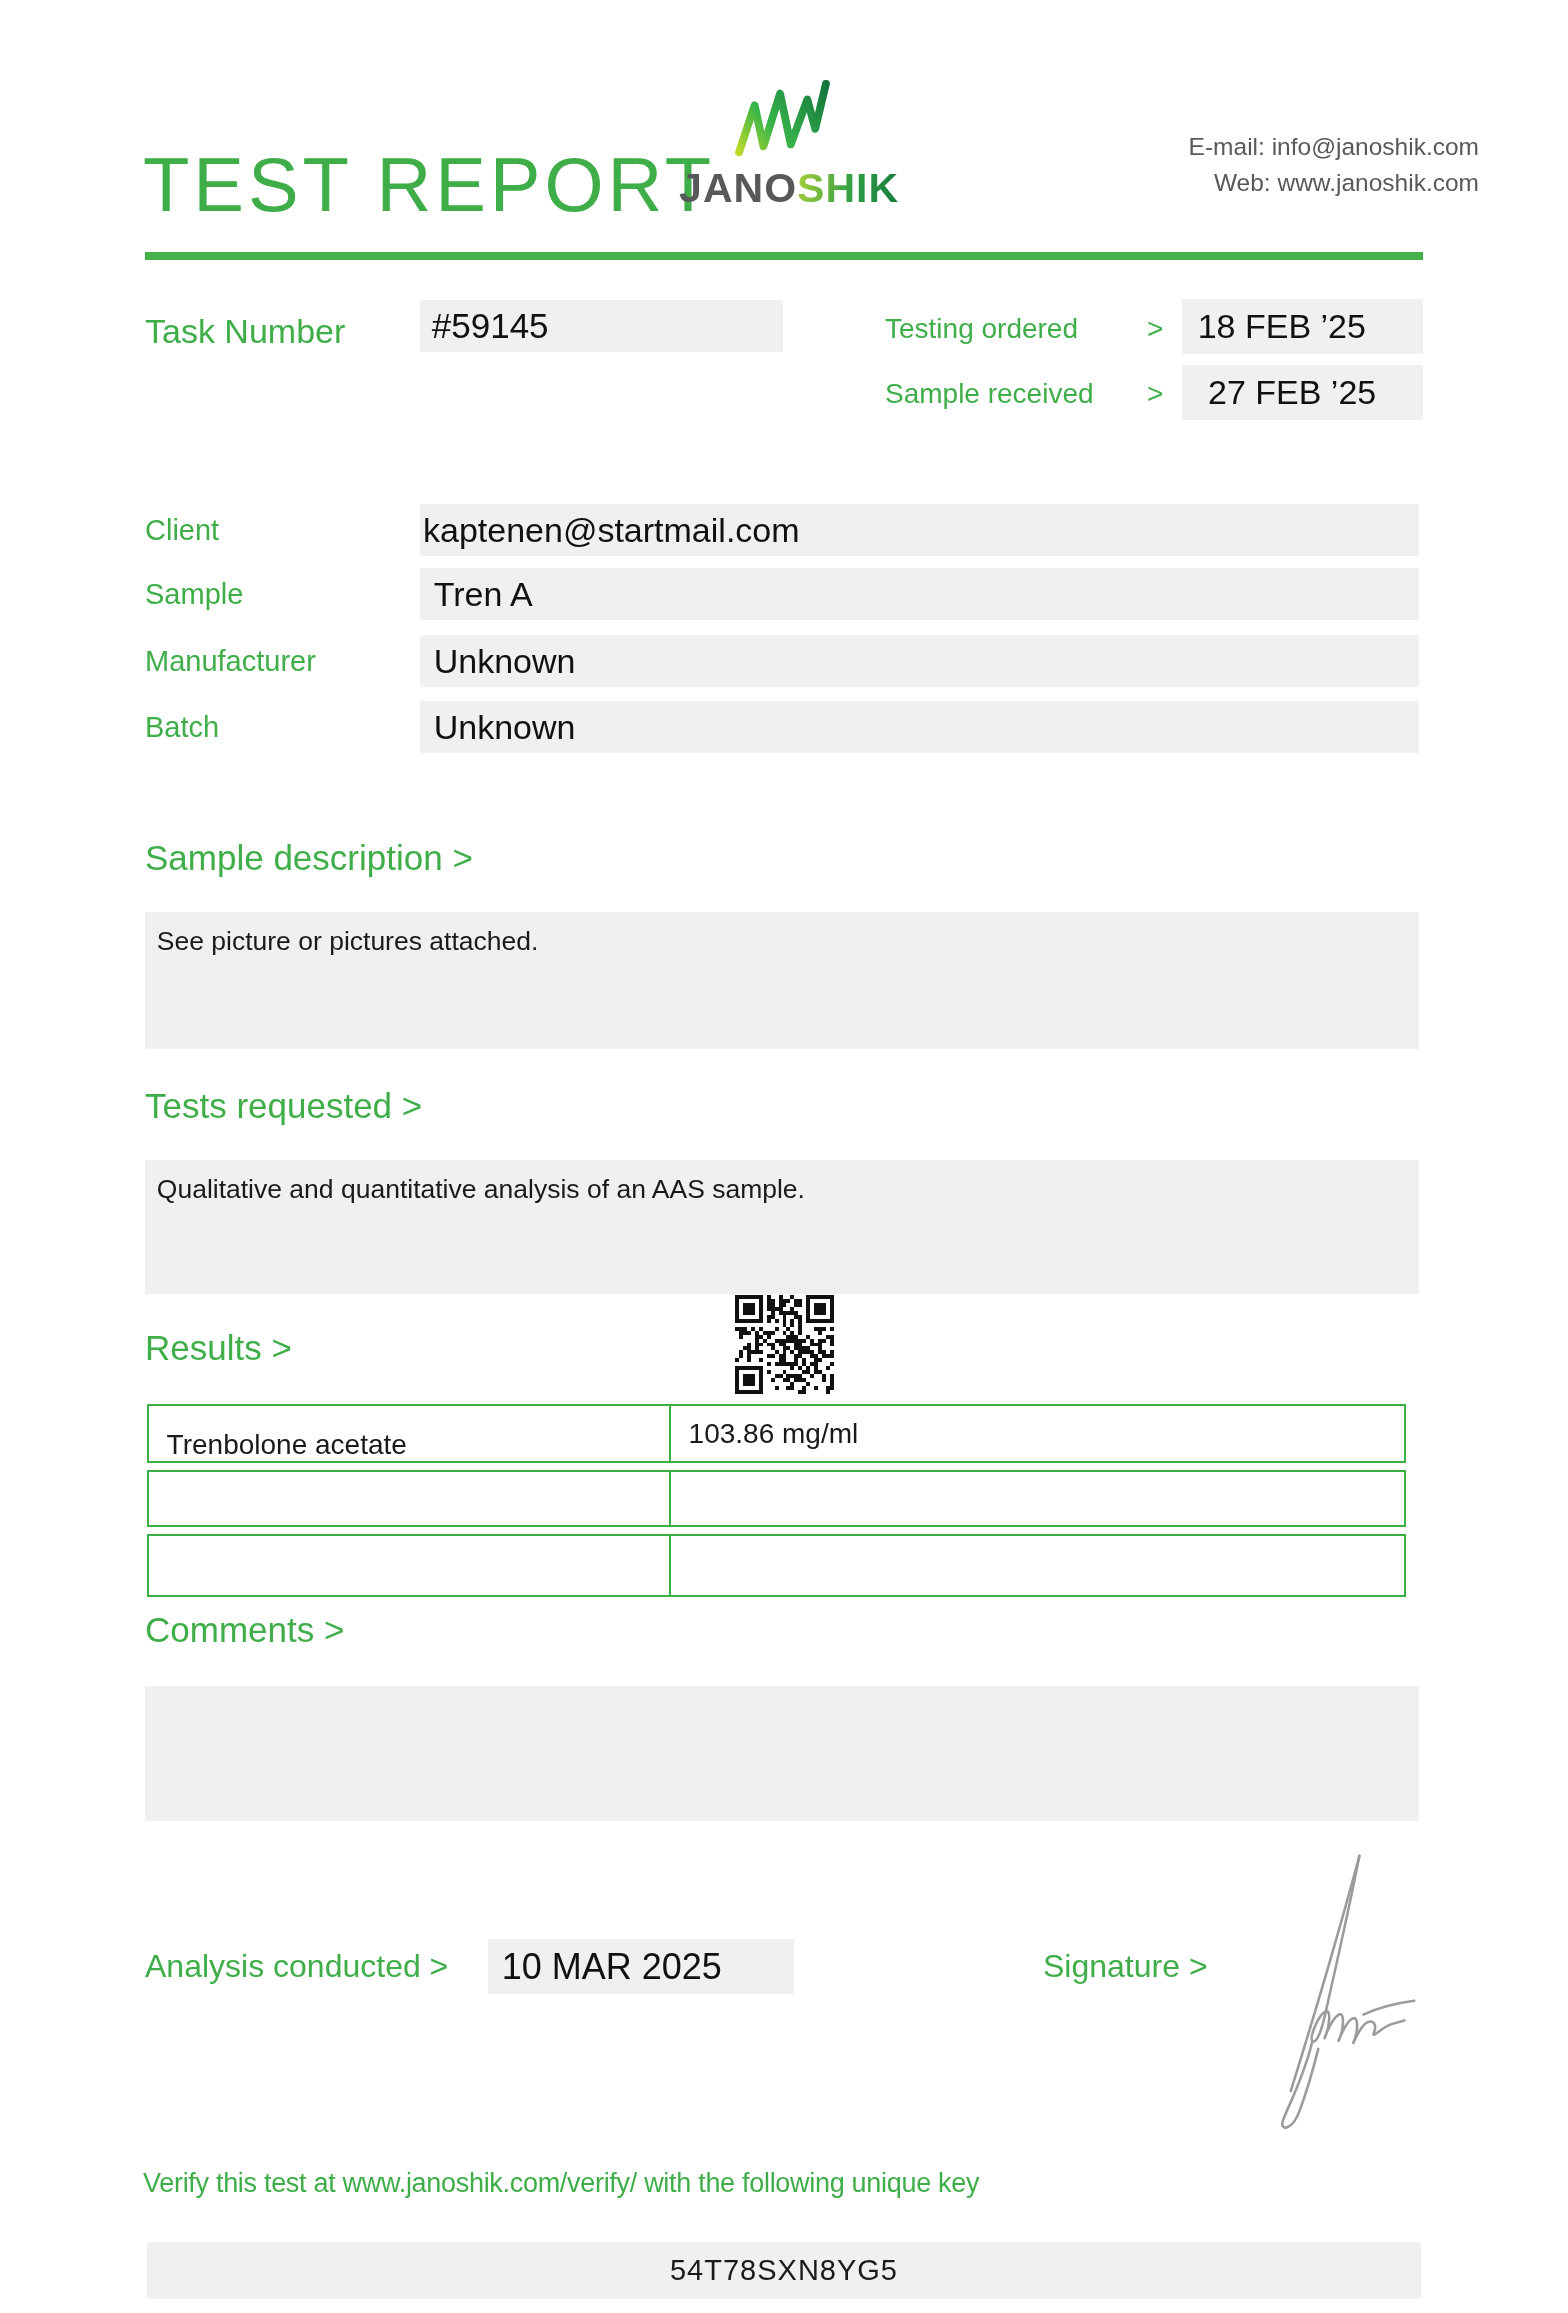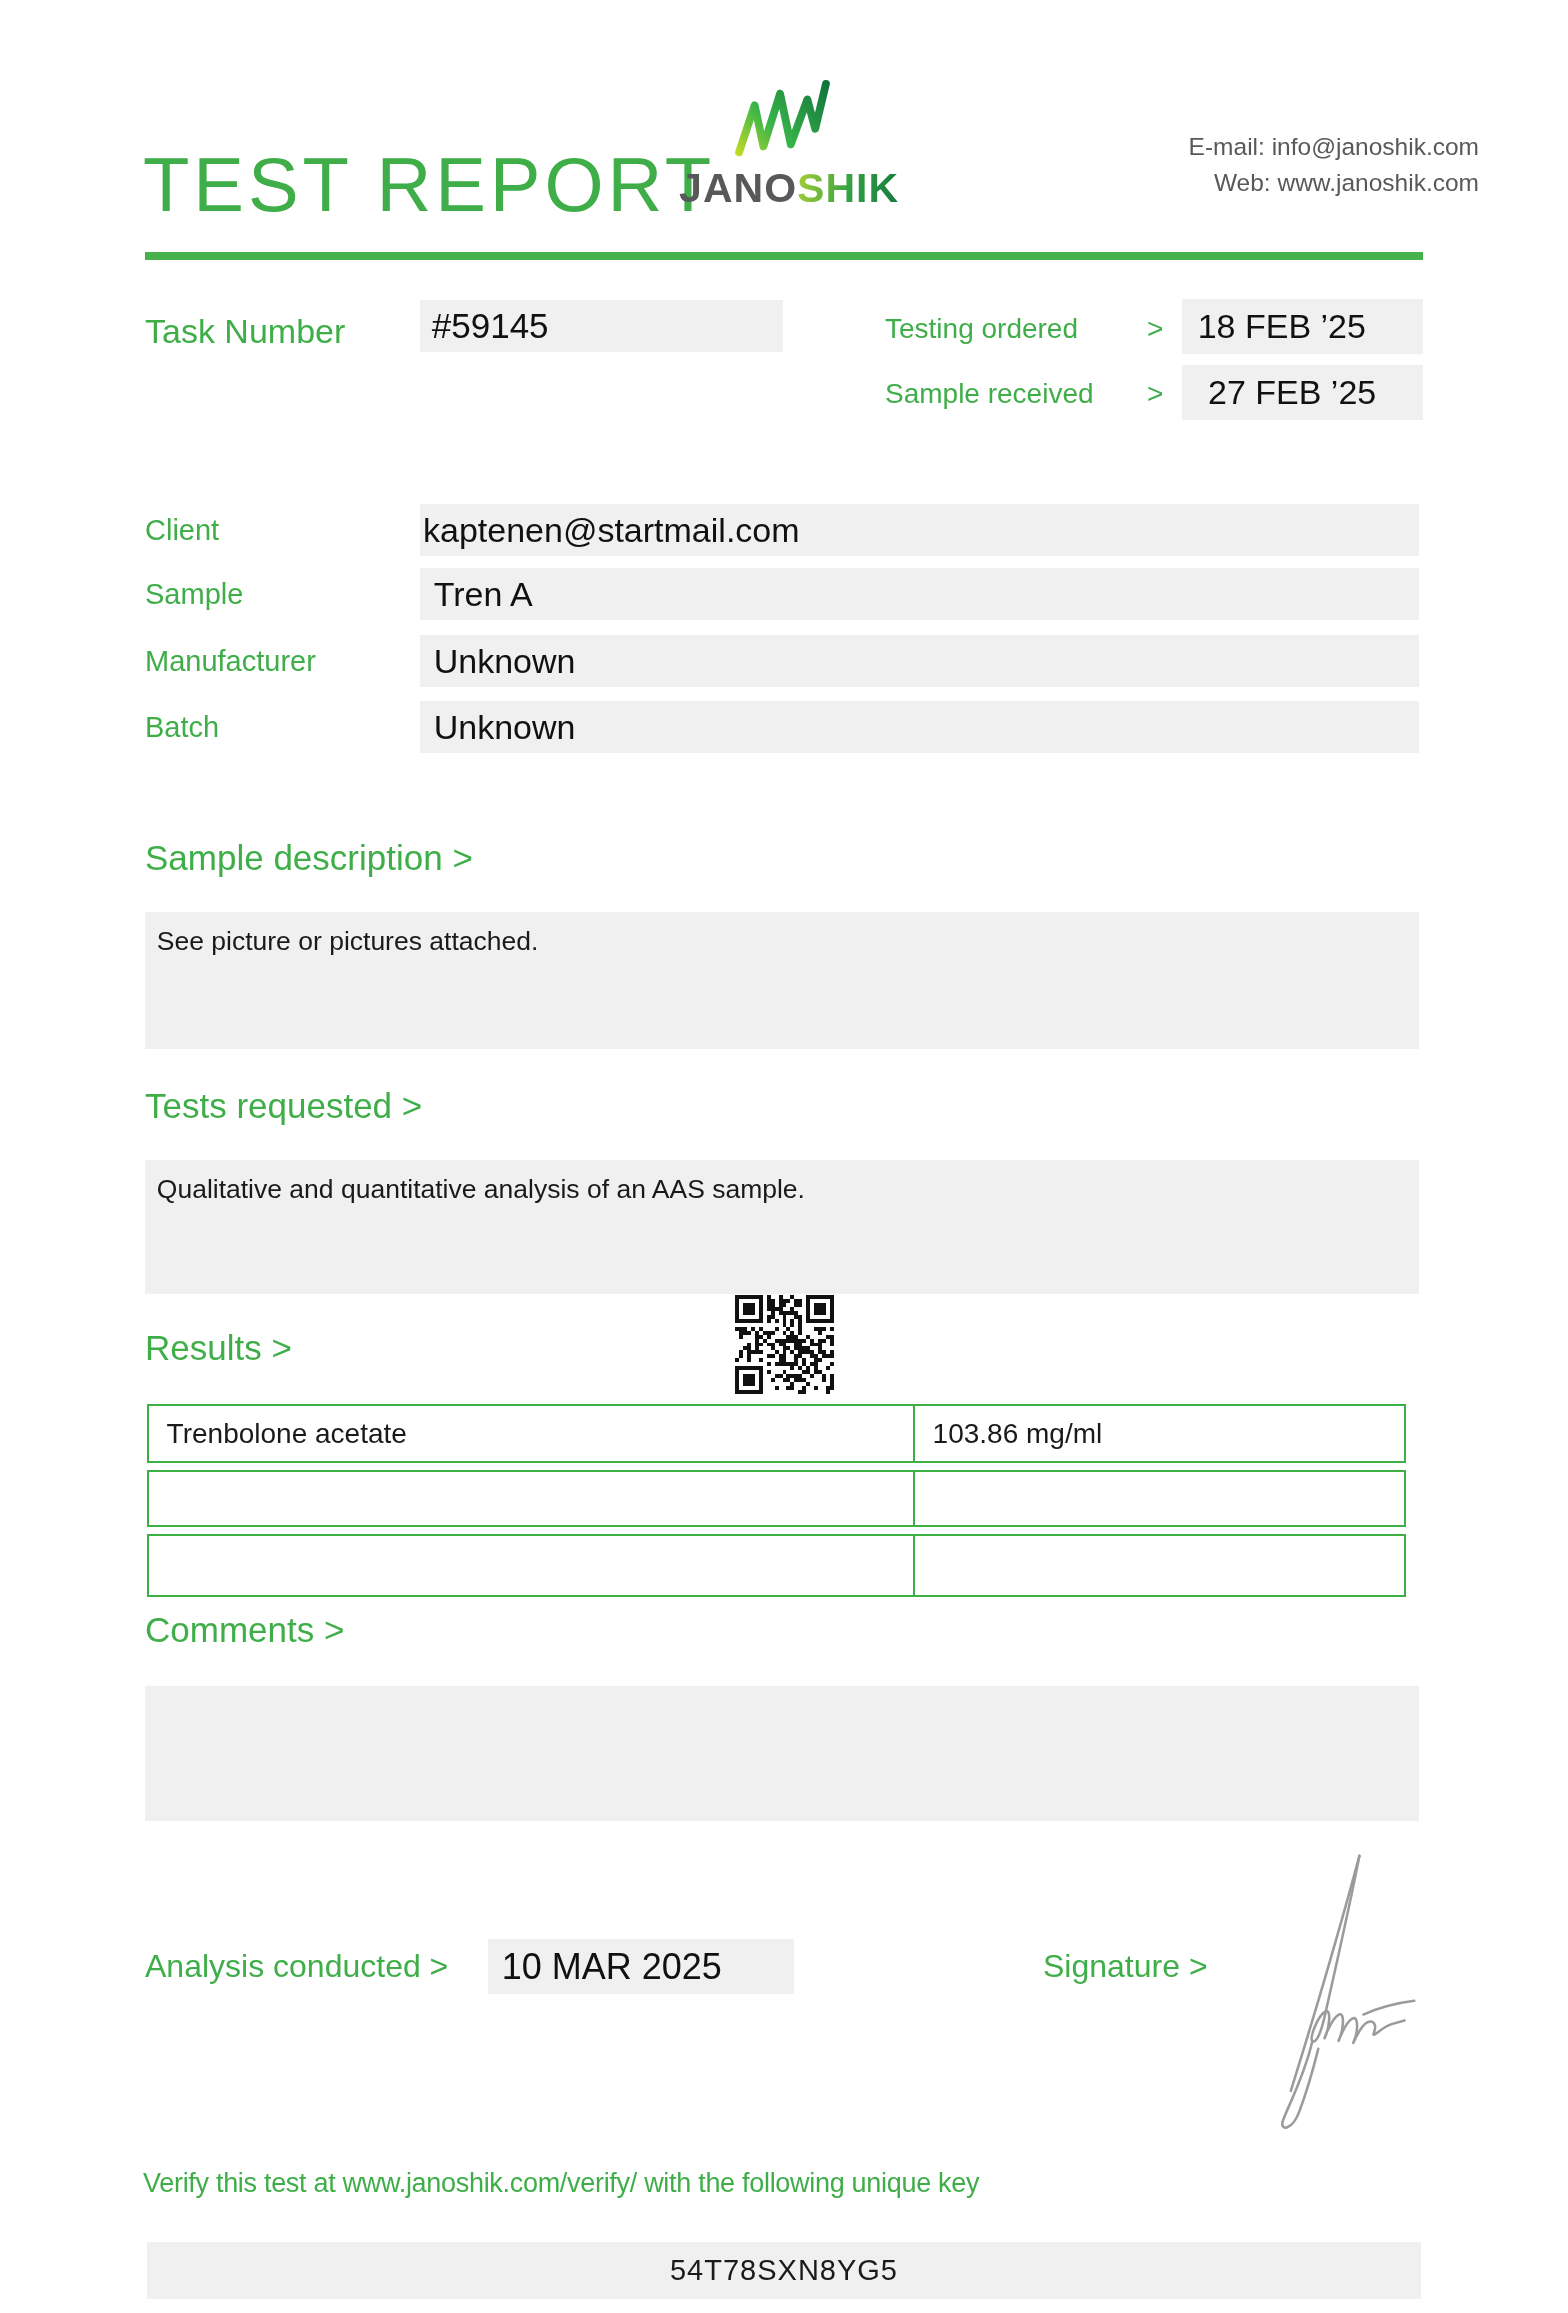--- a/index.html
+++ b/index.html
@@ -20,21 +20,21 @@
   .contact{width:443px;text-align:right;color:var(--muted_gray);font-size:24.5px;line-height:1.46}
   .divider{background:#45B24D;height:7.8px}
   .label{color:var(--accent_green);font-size:29px;white-space:nowrap}
   .label-sm{color:var(--accent_green);font-size:28px;white-space:nowrap}
   .gbox{background:var(--box_gray)}
   .valtext{color:var(--text_dark);font-size:34px;white-space:nowrap}
   .heading{color:var(--accent_green);font-size:35px;white-space:nowrap}
   .boxtext{color:#1a1a1a;font-size:26.5px;padding:13.7px 0 0 11.8px}
   .rtable{width:1259px}
   .trow{display:flex;border:2.9px solid var(--table_border_green);background:#fff;margin-bottom:6.9px}
-  .tcell-a{width:766px;border-right:2.9px solid var(--table_border_green);display:flex;align-items:center}
+  .tcell-a{width:522px;border-right:2.9px solid var(--table_border_green);display:flex;align-items:flex-end}
   .tcell-b{flex:1;display:flex;align-items:center}
   .tcell-a span,.tcell-b span{font-size:28px;color:#1a1a1a;padding-left:17.6px;white-space:nowrap}
   .footlabel{color:var(--accent_green);font-size:32px;white-space:nowrap}
   .verify{color:var(--accent_green);font-size:27px;letter-spacing:-0.3px;white-space:nowrap}
   .keybox{width:1274px;height:57px;background:var(--box_gray);text-align:center}
   .keybox span{font-size:29px;line-height:57px;color:#1a1a1a;letter-spacing:1px}
   svg{display:block}
 </style>
 </head>
 <body>

